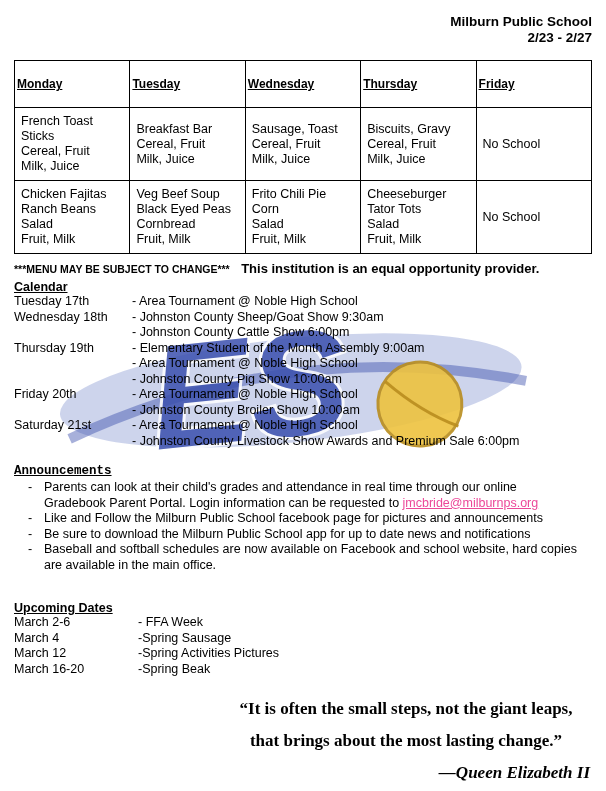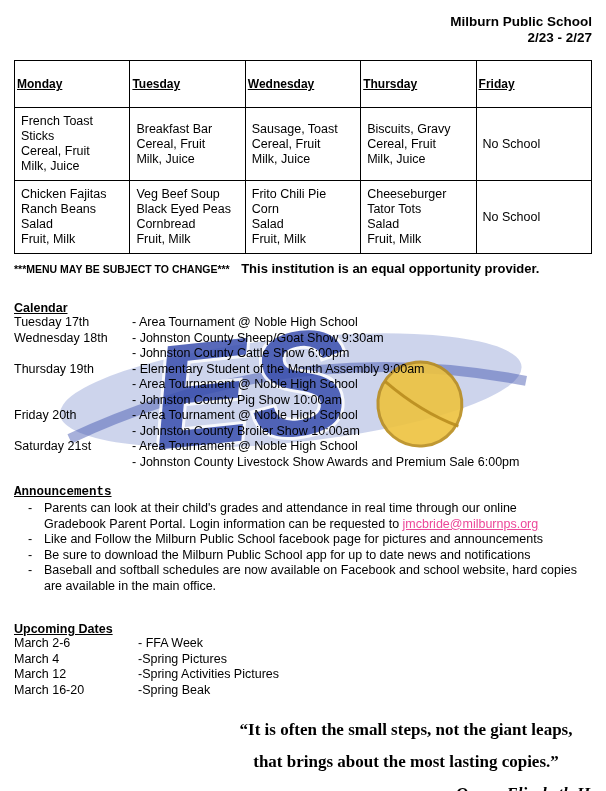--- a/index.html
+++ b/index.html
@@ -53,21 +53,21 @@
   }
 
   .menu-note { margin-top: 7px; }
   .disclaimer { font-weight: bold; font-size: 10.5px; }
   .eop { font-weight: bold; font-size: 13px; margin-left: 8px; }
 
   .section-heading {
     font-weight: bold;
     text-decoration: underline;
     font-size: 12.5px;
-    margin-top: 25px;
+    margin-top: 4px;
   }
   .section-heading.ann { margin-top: 15px; font-family: Liberation Mono, monospace; }
   .section-heading.up { margin-top: 28px; }
 
   .cal-row { display: grid; grid-template-columns: 118px 1fr; }
   .cal-day { line-height: 15.5px; }
   .cal-events { line-height: 15.5px; white-space: pre-line; }
 
   .ann-list { margin-top: 2px; }
   .ann-item { display: grid; grid-template-columns: 16px 1fr; padding-left: 14px; line-height: 15.5px; padding-right: 10px; }
@@ -217,32 +217,32 @@
     </div>
 
     <div class="section-heading up">Upcoming Dates</div>
     <div class="up-list">
       <div class="up-row">
         <div>March 2-6</div>
         <div>- FFA Week</div>
       </div>
       <div class="up-row">
         <div>March 4</div>
-        <div>-Spring Pictures</div>
+        <div>-Spring Sausage</div>
       </div>
       <div class="up-row">
         <div>March 12</div>
         <div>-Spring Activities Pictures</div>
       </div>
       <div class="up-row">
         <div>March 16-20</div>
         <div>-Spring Beak</div>
       </div>
     </div>
 
     <div class="quote">
       <div>“It is often the small steps, not the giant leaps,</div>
-      <div>that brings about the most lasting copies.”</div>
+      <div>that brings about the most lasting change.”</div>
       <div class="attr">—Queen Elizabeth II</div>
     </div>
 
   </div>
 </div>
 
 </body></html>

